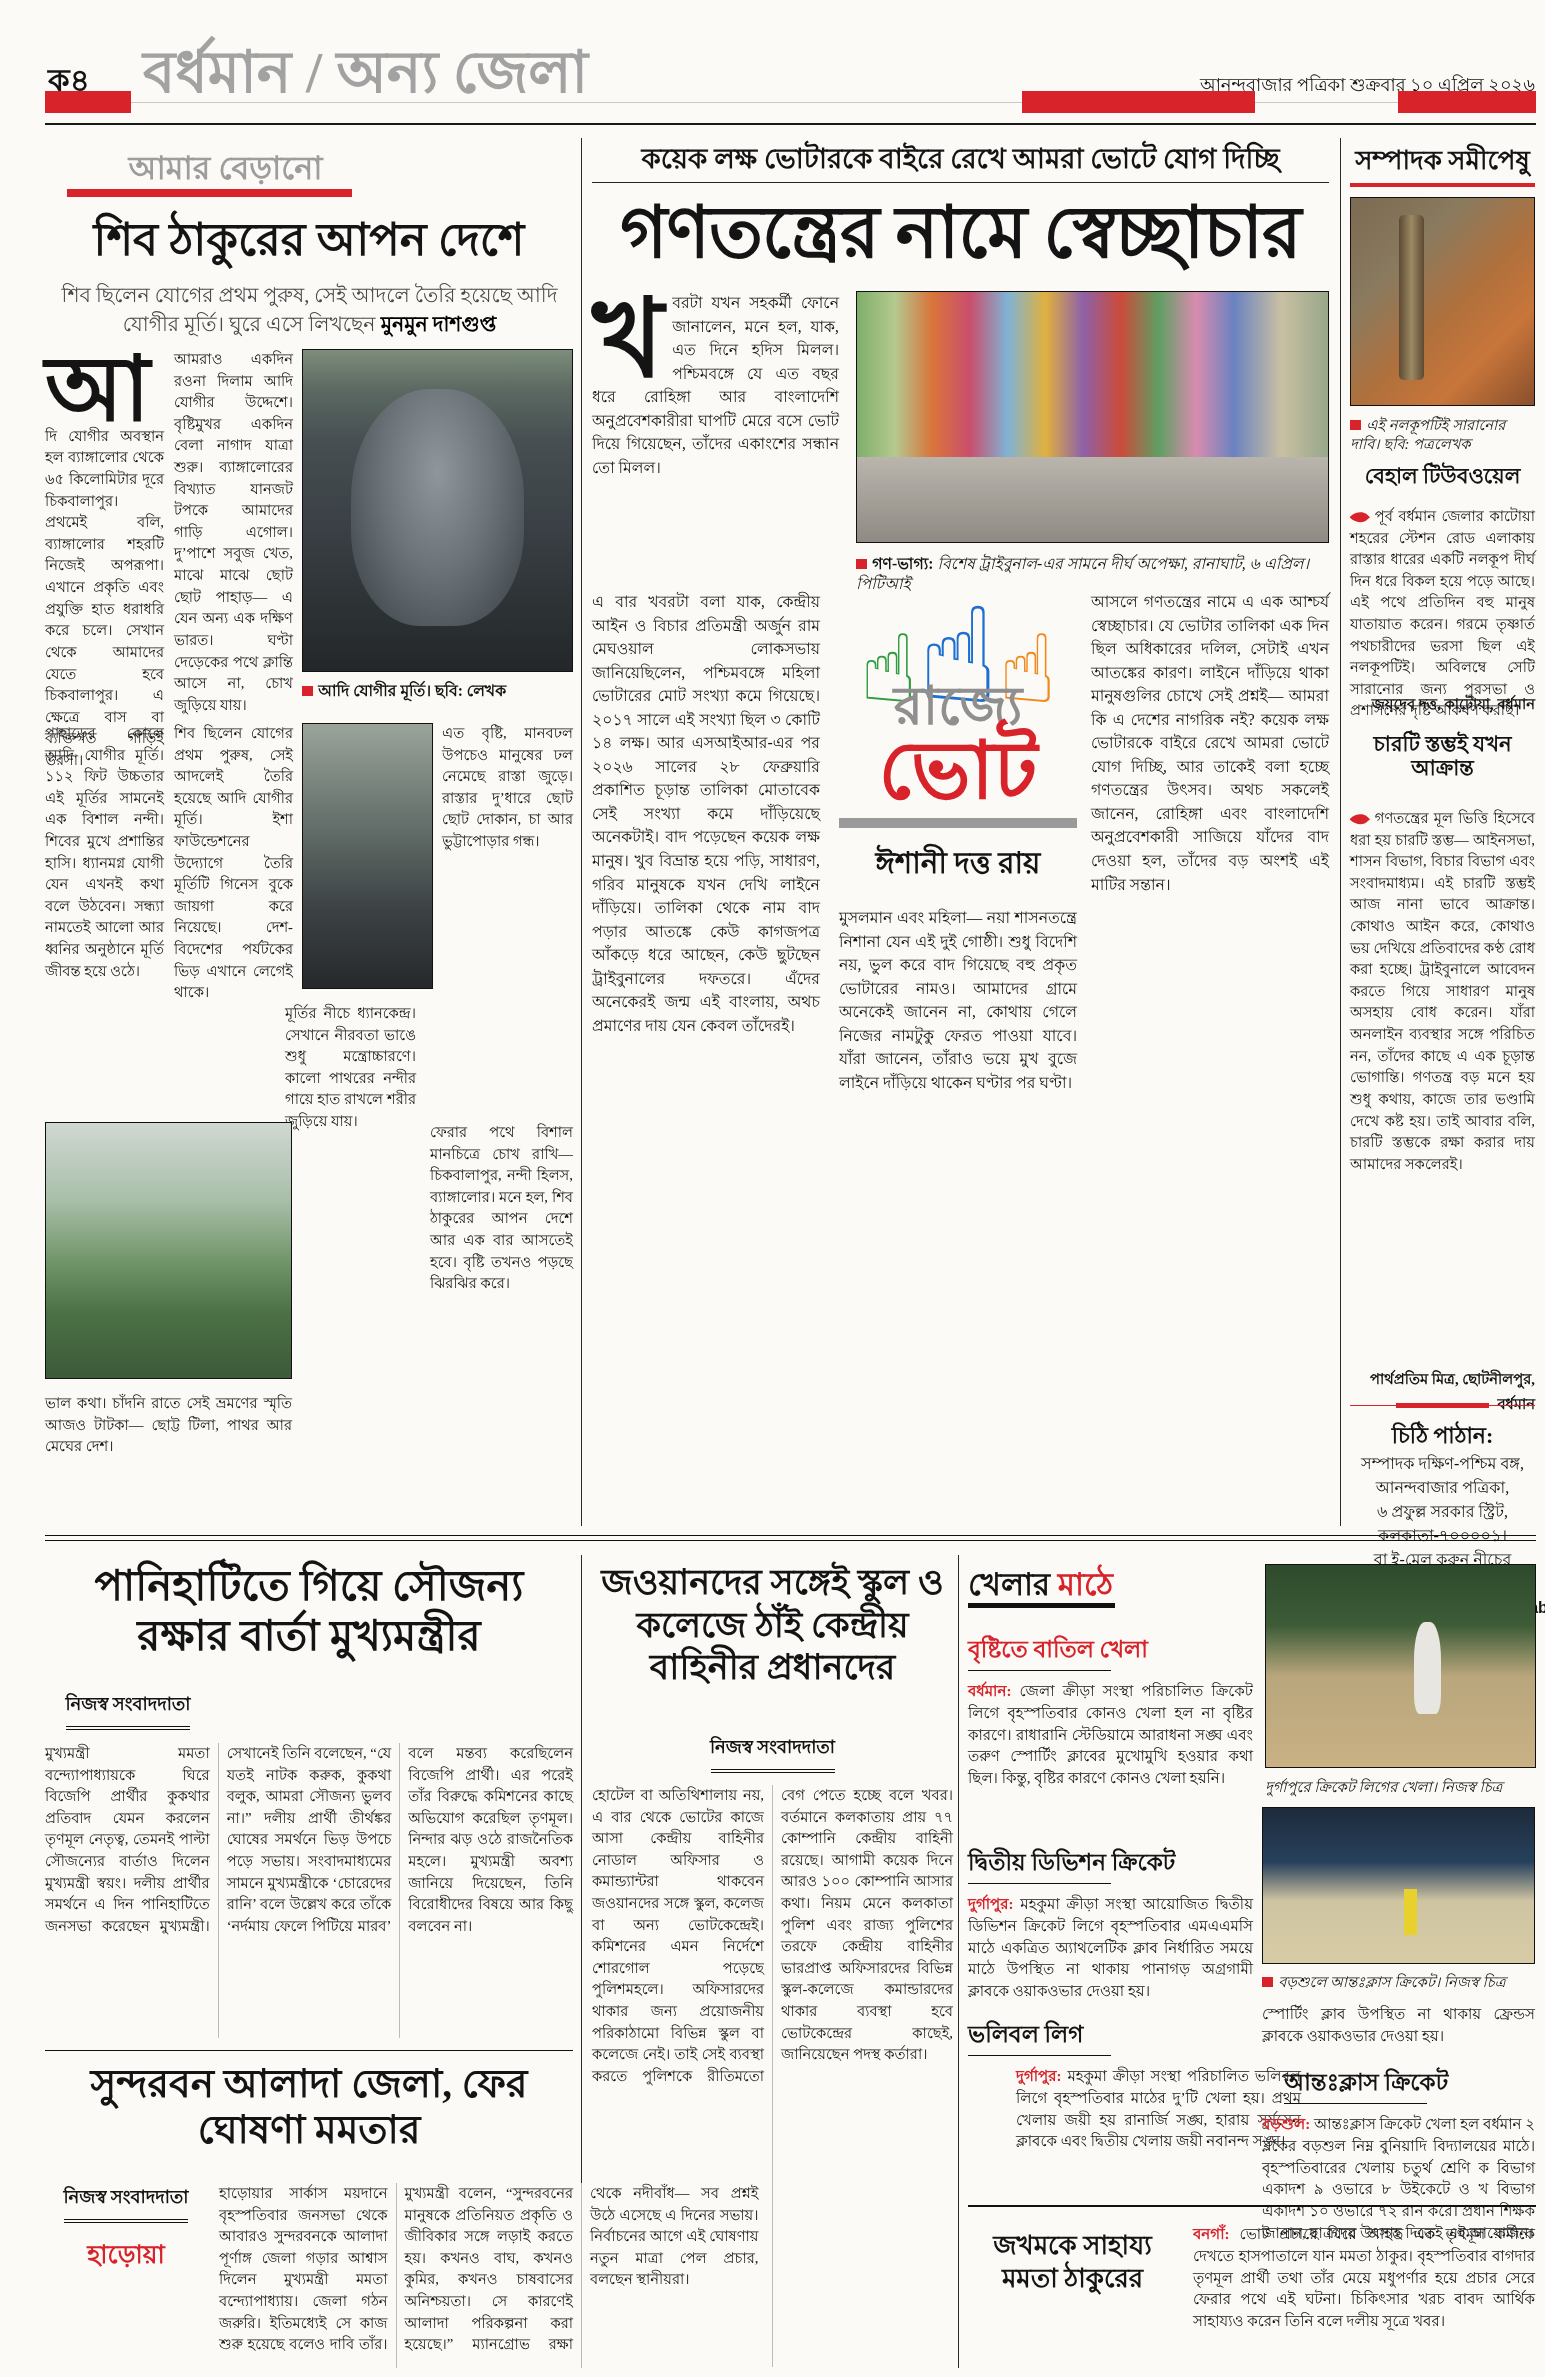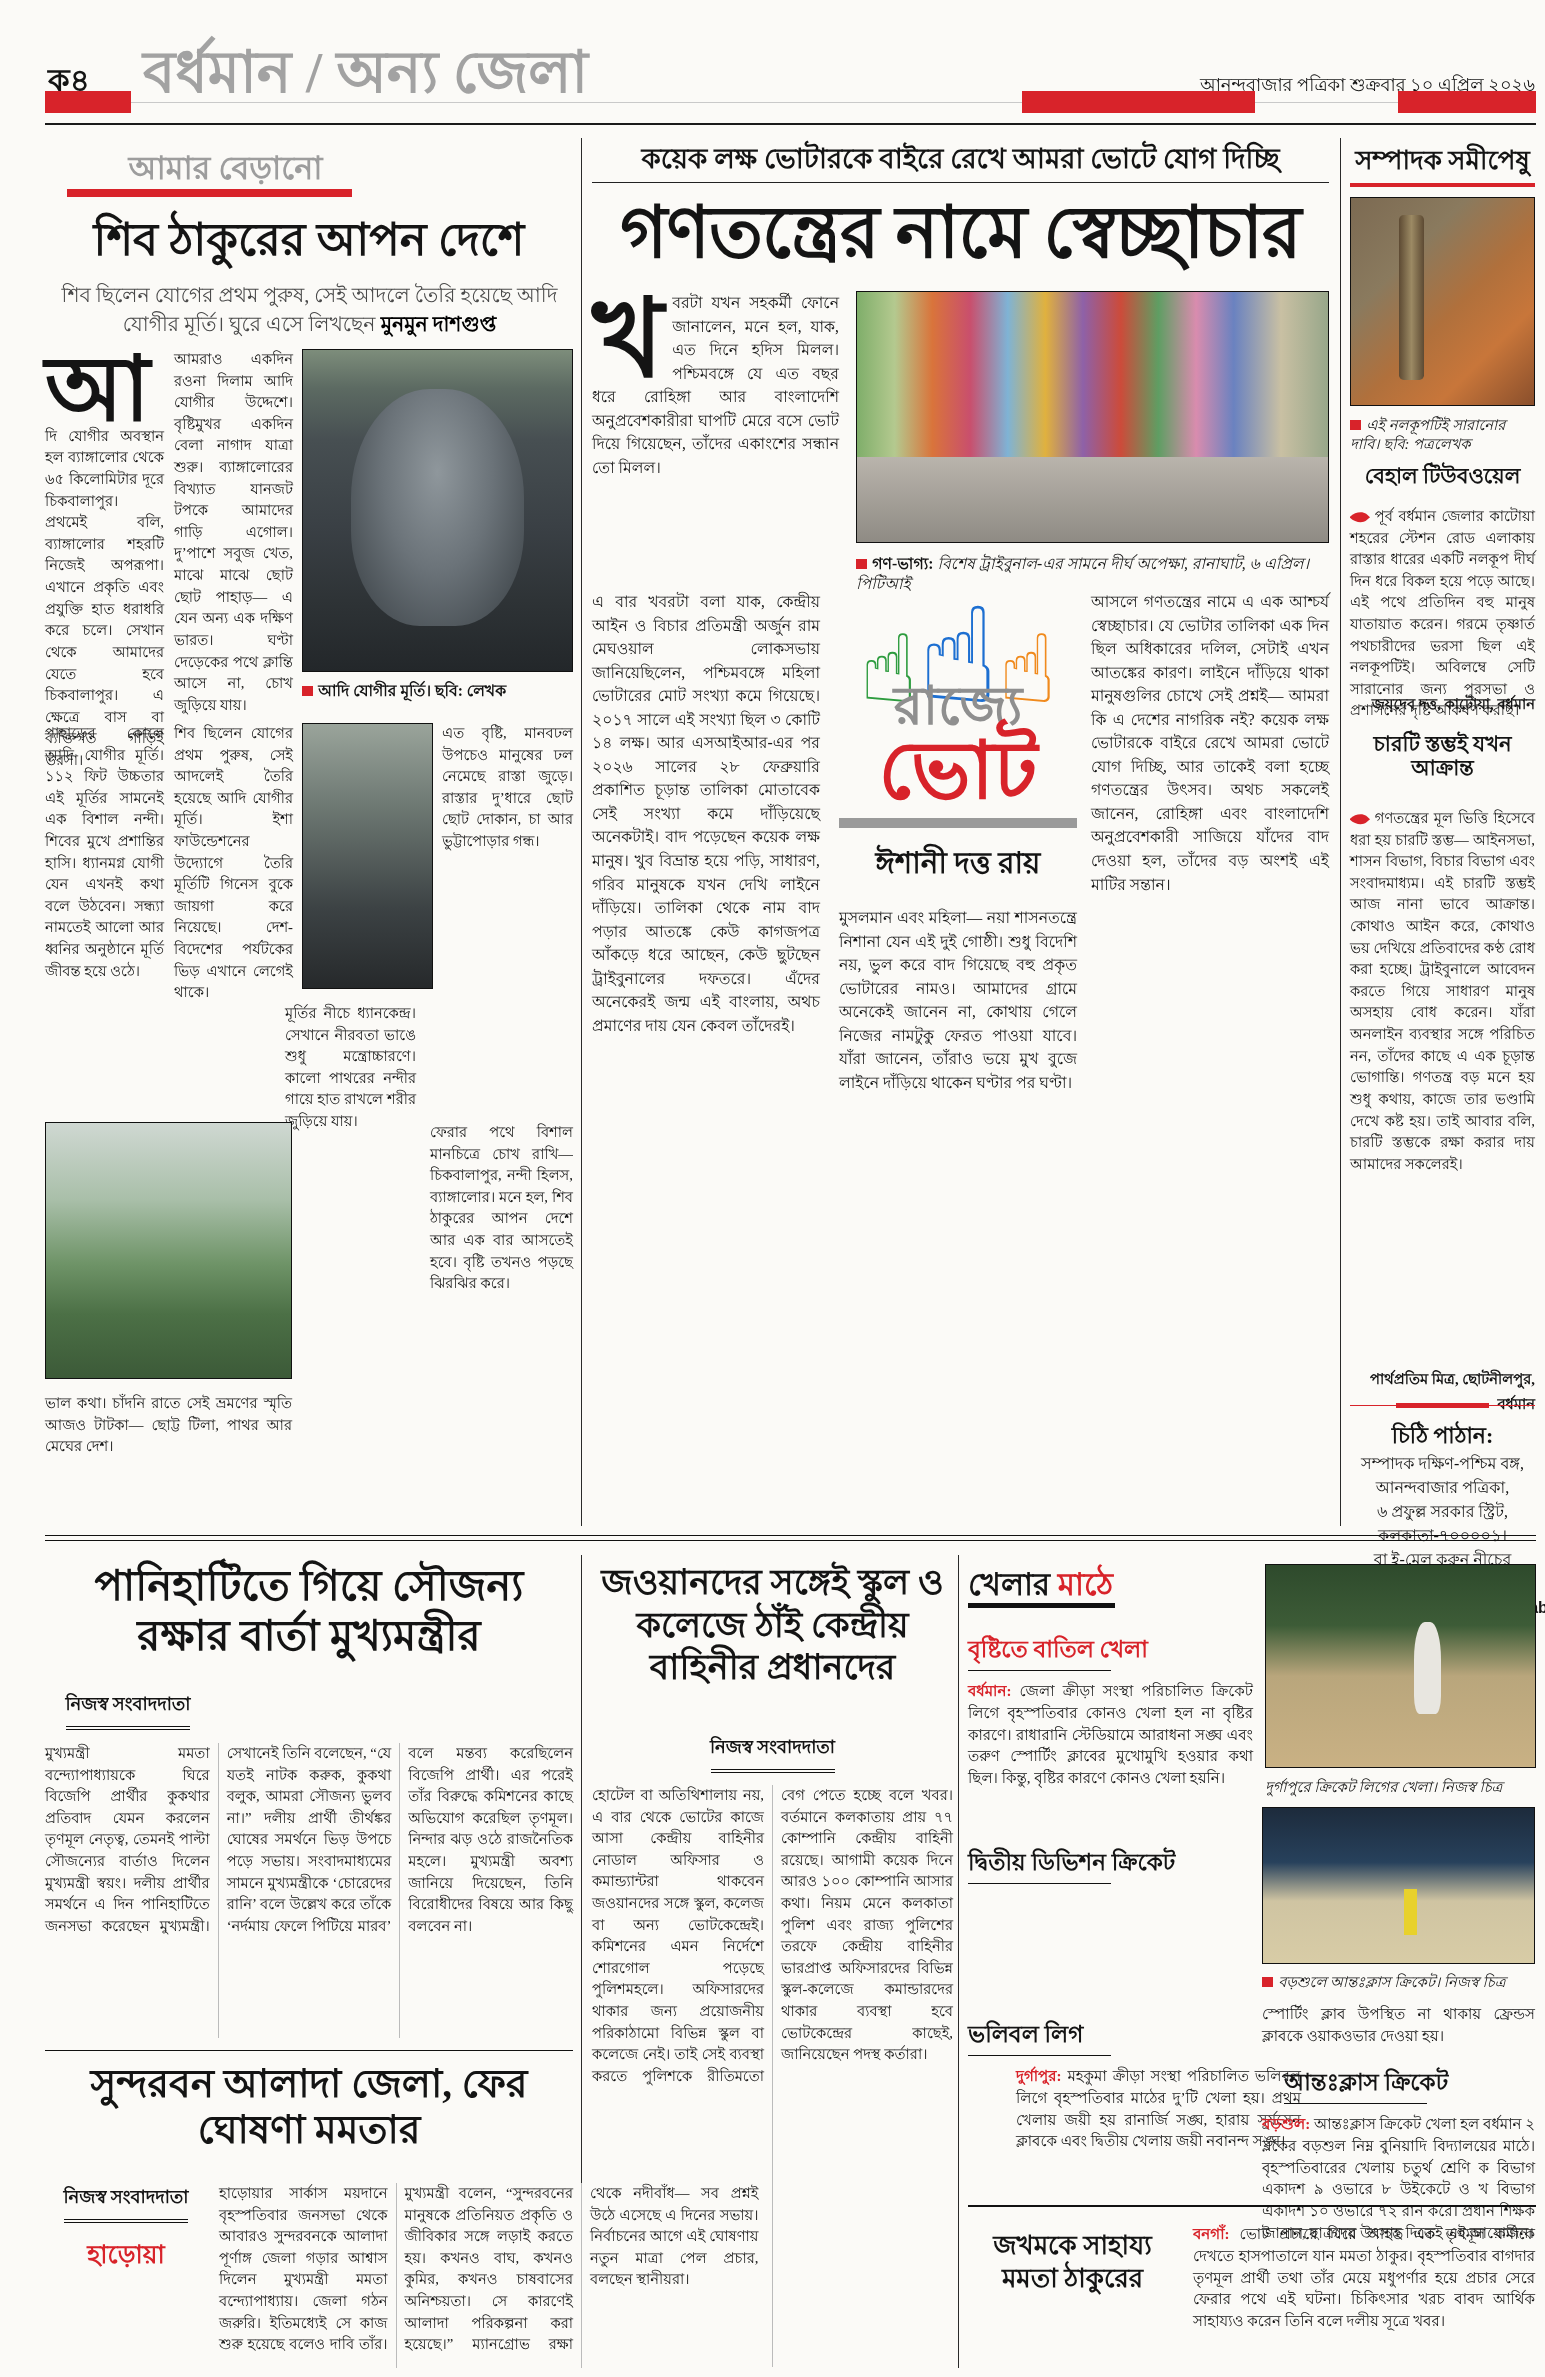--- a/index.html
+++ b/index.html
@@ -236,20 +236,23 @@
   </div>
   <div class="abs sports-title-rule" style="left:968px; top:1603px; width:147px;"></div>
 
   <div class="abs sp-item-hd red" style="left:968px; top:1631px; width:285px;">বৃষ্টিতে বাতিল খেলা</div>
   <div class="abs sp-underline" style="left:968px; top:1663px;"></div>
   <div class="abs just sp-body" style="left:968px; top:1681px; width:285px; height:143px;">
     <span class="dl-red">বর্ধমান:</span><span> জেলা ক্রীড়া সংস্থা পরিচালিত ক্রিকেট লিগে বৃহস্পতিবার কোনও খেলা হল না বৃষ্টির কারণে। রাধারানি স্টেডিয়ামে আরাধনা সঙ্ঘ এবং তরুণ স্পোর্টিং ক্লাবের মুখোমুখি হওয়ার কথা ছিল। কিন্তু, বৃষ্টির কারণে কোনও খেলা হয়নি।</span>
   </div>
   <div class="abs sp-item-hd" style="left:968px; top:1844px; width:285px;">দ্বিতীয় ডিভিশন ক্রিকেট</div>
   <div class="abs sp-underline" style="left:968px; top:1876px;"></div>
+  <div class="abs just sp-body" style="left:968px; top:1894px; width:285px; height:109px;">
+    <span class="dl-red">দুর্গাপুর:</span><span> মহকুমা ক্রীড়া সংস্থা আয়োজিত দ্বিতীয় ডিভিশন ক্রিকেট লিগে বৃহস্পতিবার এমএএমসি মাঠে একত্রিত অ্যাথলেটিক ক্লাব নির্ধারিত সময়ে মাঠে উপস্থিত না থাকায় পানাগড় অগ্রগামী ক্লাবকে ওয়াকওভার দেওয়া হয়।</span>
+  </div>
   <div class="abs sp-item-hd" style="left:968px; top:2016px; width:285px;">ভলিবল লিগ</div>
   <div class="abs sp-underline" style="left:968px; top:2048px;"></div>
   <div class="abs just sp-body" style="left:968px; top:2066px; width:285px; height:119px;margin-left:48px;">
     <span class="dl-red">দুর্গাপুর:</span><span> মহকুমা ক্রীড়া সংস্থা পরিচালিত ভলিবল লিগে বৃহস্পতিবার মাঠের দু’টি খেলা হয়। প্রথম খেলায় জয়ী হয় রানার্জি সঙ্ঘ, হারায় সূর্যসেন ক্লাবকে এবং দ্বিতীয় খেলায় জয়ী নবানন্দ সঙ্ঘ।</span>
   </div>
 
   <div class="abs photo ph-cricket1" style="left:1265px; top:1564px; width:271px; height:204px;">
     <div class="player"></div>
   </div>
   <div class="abs caption" style="left:1265px; top:1778px; width:271px; font-size:14.7px; font-style:italic; font-weight:normal;">দুর্গাপুরে ক্রিকেট লিগের খেলা। নিজস্ব চিত্র</div>

